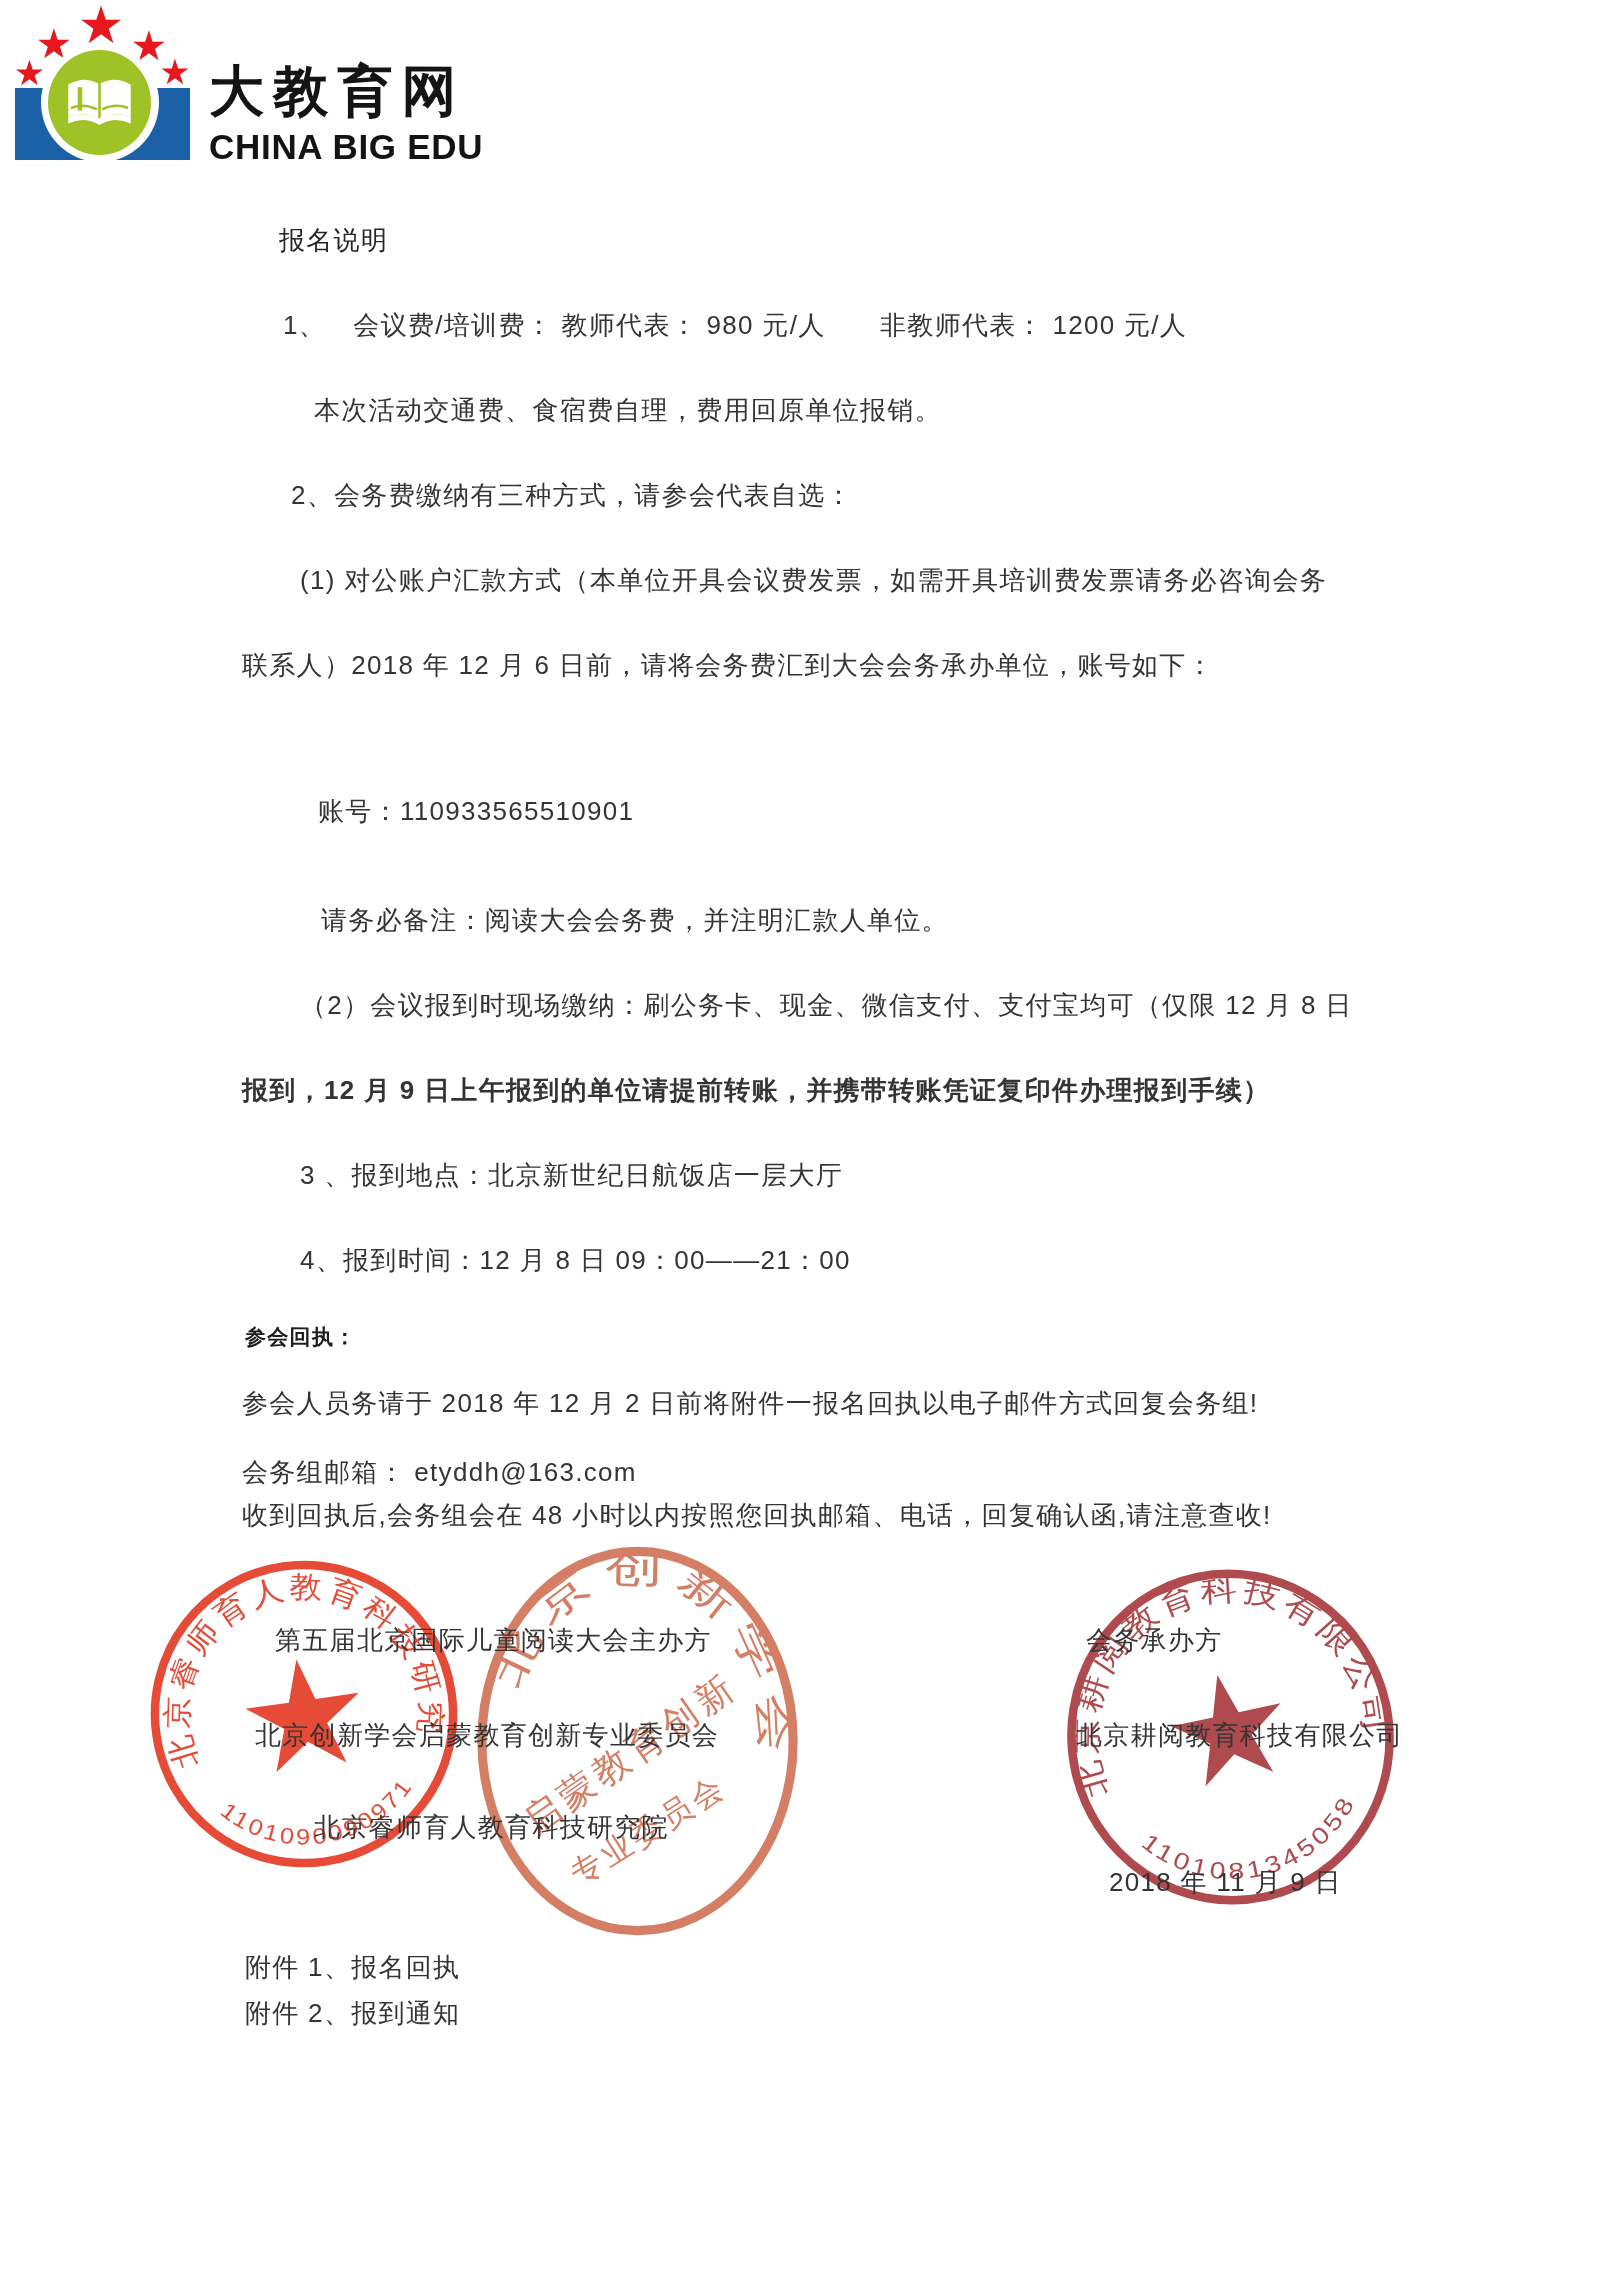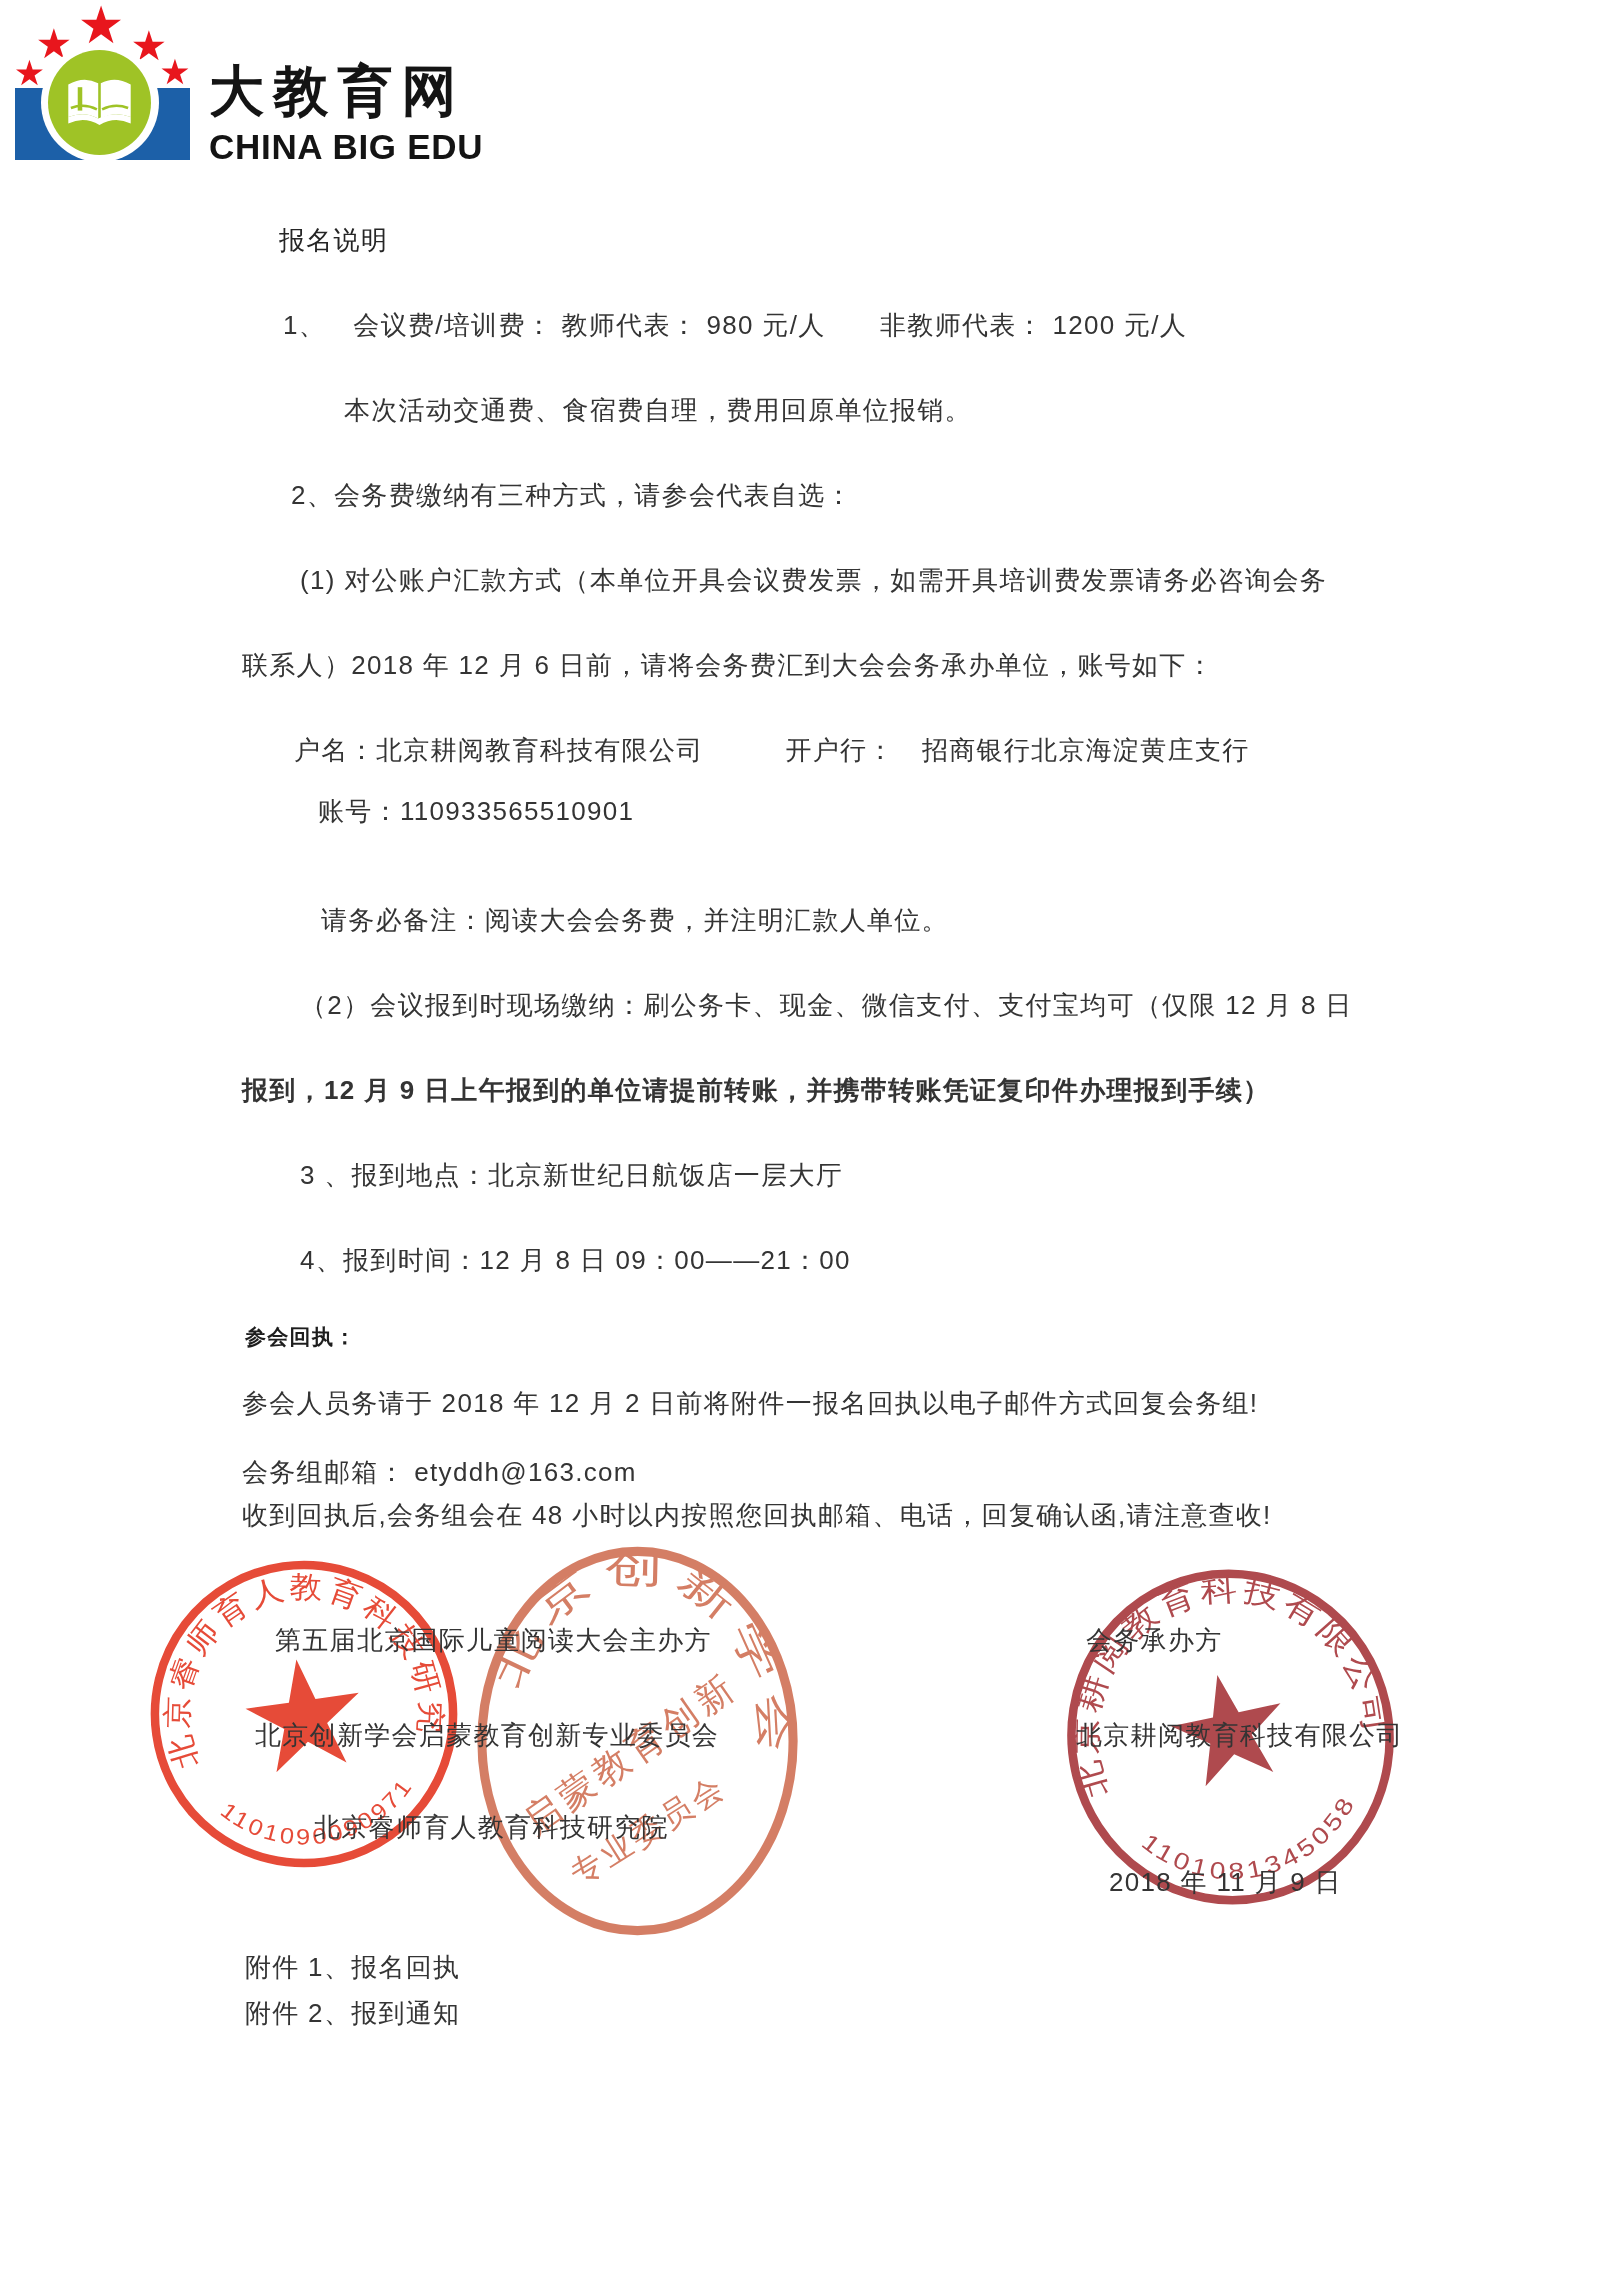--- a/index.html
+++ b/index.html
@@ -48,25 +48,24 @@
       <line x1="30" y1="28" x2="30" y2="64" stroke="#9fc326" stroke-width="7"></line>
       <path d="M16,60 Q36,52 56,62" fill="none" stroke="#9fc326" stroke-width="4"></path>
       <path d="M64,62 Q84,52 104,60" fill="none" stroke="#9fc326" stroke-width="4"></path>
     </svg>
     <div class="logo-cn">大教育网</div>
     <div class="logo-en">CHINA BIG EDU</div>
   </div>
 
   <div class="line title" style="left:245px;top:223px;">报名说明</div>
   <div class="line" style="left:283px;top:308px;">1、　会议费/培训费： 教师代表： 980 元/人　　非教师代表： 1200 元/人</div>
-  <div class="line" style="left:344px;top:393px;text-align:center;">本次活动交通费、食宿费自理，费用回原单位报销。</div>
+  <div class="line" style="left:314px;top:393px;text-align:center;">本次活动交通费、食宿费自理，费用回原单位报销。</div>
   <div class="line" style="left:291px;top:478px;">2、会务费缴纳有三种方式，请参会代表自选：</div>
   <div class="line" style="left:300px;top:563px;">(1) 对公账户汇款方式（本单位开具会议费发票，如需开具培训费发票请务必咨询会务</div>
   <div class="line" style="left:242px;top:648px;">联系人）2018 年 12 月 6 日前，请将会务费汇到大会会务承办单位，账号如下：</div>
-  <div class="line" style="left:294px;top:733px;">户名：北京耕阅教育科技有限公司　　　开户行：　招商银行北京海淀黄庄支行</div>
   <div class="line" style="left:294px;top:794px;margin-left:24px;">账号：110933565510901</div>
   <div class="line" style="left:321px;top:903px;">请务必备注：阅读大会会务费，并注明汇款人单位。</div>
   <div class="line" style="left:300px;top:988px;">（2）会议报到时现场缴纳：刷公务卡、现金、微信支付、支付宝均可（仅限 12 月 8 日</div>
   <div class="line" style="left:242px;top:1073px;font-weight:bold;">报到，12 月 9 日上午报到的单位请提前转账，并携带转账凭证复印件办理报到手续）</div>
   <div class="line" style="left:300px;top:1158px;">3 、报到地点：北京新世纪日航饭店一层大厅</div>
   <div class="line" style="left:300px;top:1243px;">4、报到时间：12 月 8 日 09：00——21：00</div>
   <div class="line bold" style="left:245px;top:1323px;font-size:21px;">参会回执：</div>
   <div class="line" style="left:242px;top:1386px;">参会人员务请于 2018 年 12 月 2 日前将附件一报名回执以电子邮件方式回复会务组!</div>
   <div class="line" style="left:242px;top:1455px;">会务组邮箱： etyddh@163.com</div>
   <div class="line" style="left:242px;top:1498px;">收到回执后,会务组会在 48 小时以内按照您回执邮箱、电话，回复确认函,请注意查收!</div>

